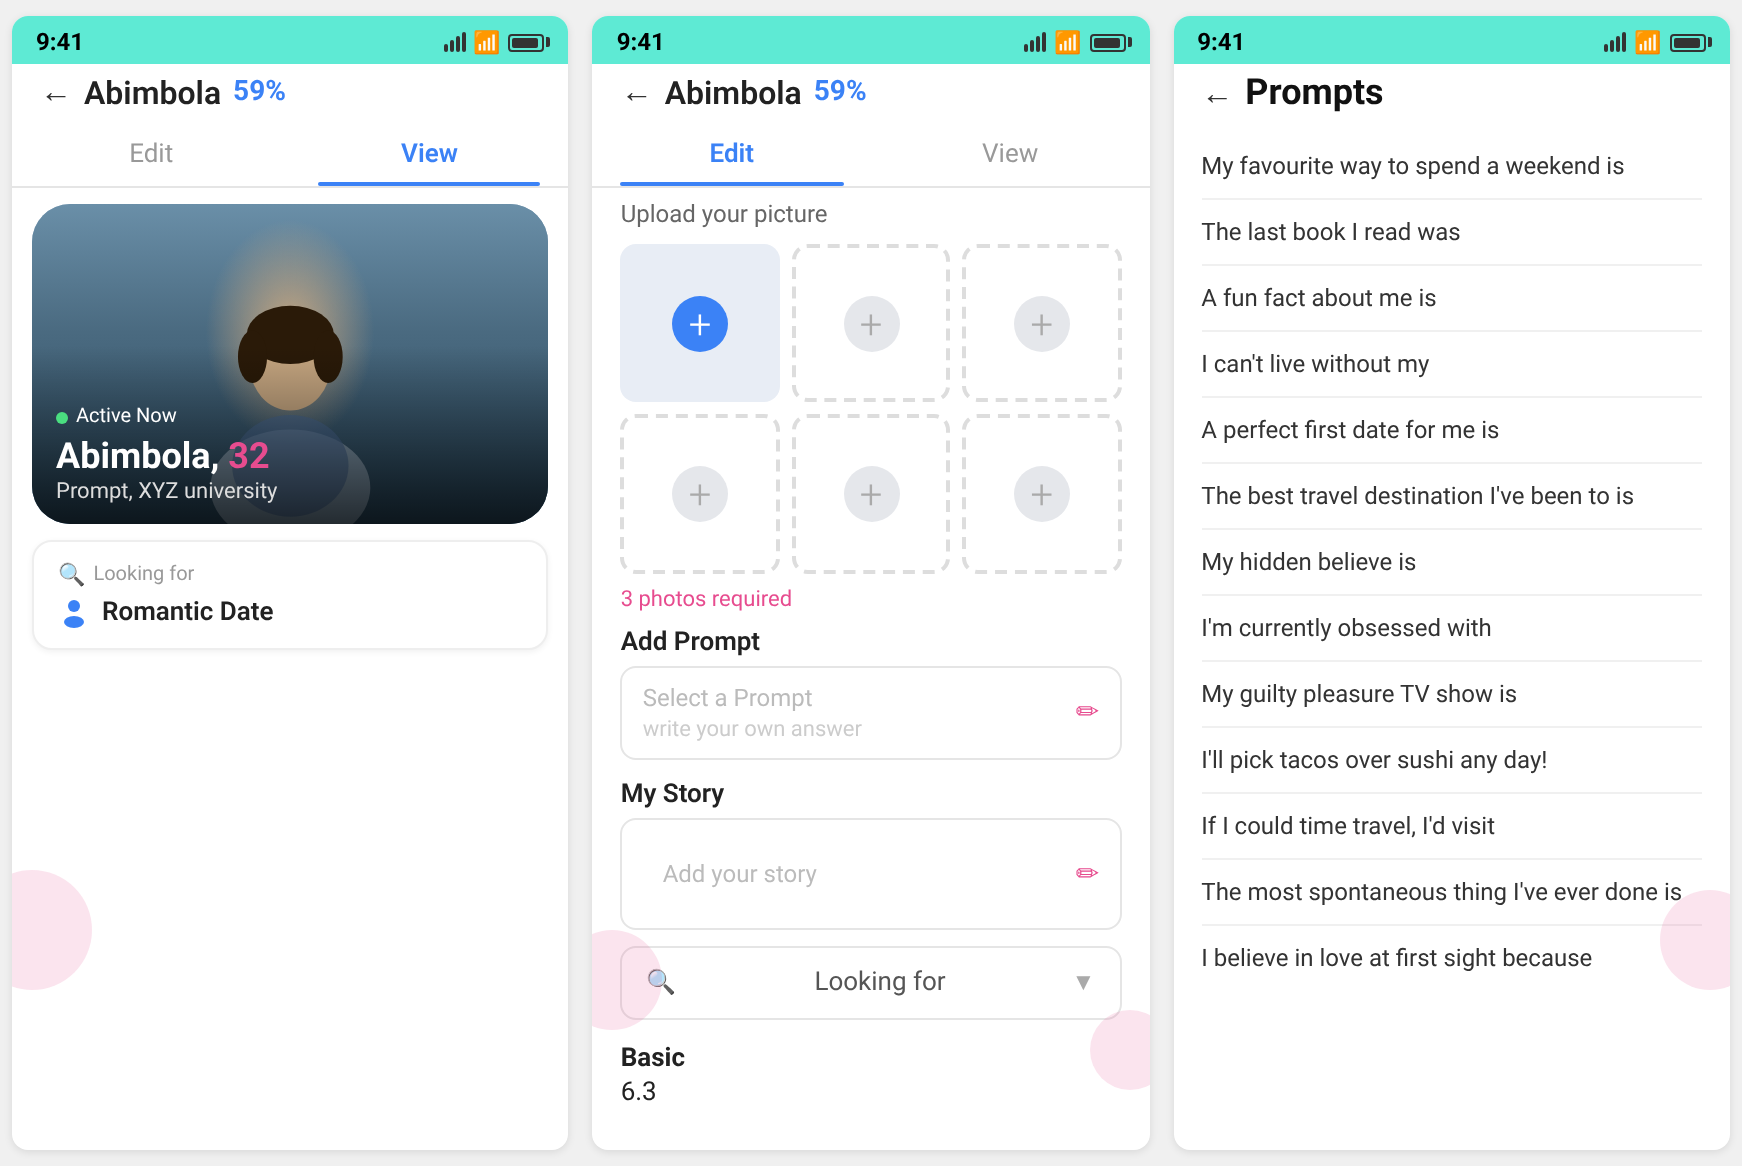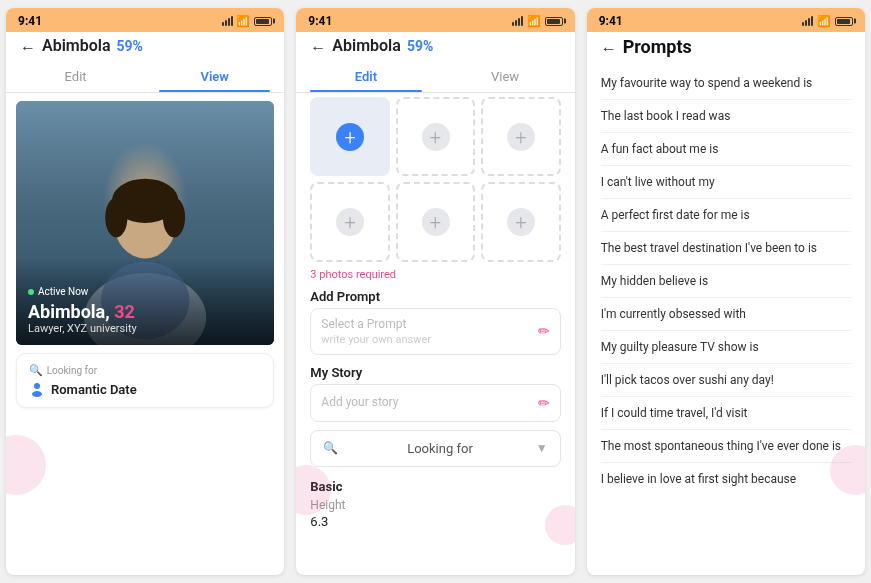--- a/index.html
+++ b/index.html
@@ -32,21 +32,21 @@
       box-shadow: 0 1px 4px rgba(0,0,0,0.1);
     }
     
     .status-bar {
       display: flex;
       justify-content: space-between;
       align-items: center;
       padding: 6px 12px 4px;
       font-size: 11px;
       font-weight: 600;
-      background: #fdba74;
+      background: #5eead4;
     }
     .status-bar .time { font-weight: 700; font-size: 12px; }
     .status-icons { display: flex; align-items: center; gap: 4px; }
     
     .header {
       display: flex;
       align-items: center;
       padding: 4px 14px 6px;
       gap: 6px;
       background: #fff;
@@ -91,23 +91,23 @@
       left: 10%;
       width: 80%;
       height: 2px;
       background: #3b82f6;
       border-radius: 2px;
     }
     
     .profile-photo {
       width: calc(100% - 20px);
       margin: 8px 10px;
-      height: 244px;
+      height: 160px;
       background: linear-gradient(160deg, #b0c4d8 0%, #7a9ab5 40%, #4a7090 70%, #1a3a50 100%);
-      border-radius: 6px;
+      border-radius: 19px;
       overflow: hidden;
       position: relative;
       padding-left: 48px;
     }
     .photo-person {
       position: absolute;
       bottom: 0;
       left: 0;
       right: 0;
       top: 0;
@@ -242,21 +242,21 @@
     .my-story-label {
       font-size: 13px;
       font-weight: 600;
       color: #222;
       padding: 4px 14px;
     }
     .story-input-box {
       margin: 0 14px 8px;
       border: 1px solid #e5e5e5;
       border-radius: 8px;
-      padding: 10px;
+      padding: 20px;
       font-size: 12px;
       color: #bbb;
       position: relative;
       min-height: 38px;
     }
     .looking-for-dropdown {
       margin: 0 14px 8px;
       border: 1px solid #e5e5e5;
       border-radius: 8px;
       padding: 10px 12px;
@@ -397,21 +397,21 @@
       </svg>
       <div class="photo-overlay">
         <div class="active-badge">
           <div class="active-dot"></div>
           <span>Active Now</span>
         </div>
         <div class="photo-name">
           <span>Abimbola,</span>
           <span class="photo-age">32</span>
         </div>
-        <div class="photo-sub">Lawyer, XYZ university</div>
+        <div class="photo-sub">Prompt, XYZ university</div>
       </div>
     </div>
     <div class="looking-for-card">
       <div class="looking-for-label">
         <span style="font-size:11px;">🔍</span>
         <span>Looking for</span>
       </div>
       <div class="looking-for-value">
         <svg width="16" height="16" viewBox="0 0 16 16">
           <circle cx="8" cy="5" r="3" fill="#3b82f6"></circle>
@@ -443,20 +443,21 @@
     <div class="header">
       <span class="back-arrow">←</span>
       <span class="title">Abimbola</span>
       <span class="percent">59%</span>
     </div>
     <div class="tabs">
       <div class="tab active">Edit</div>
       <div class="tab">View</div>
     </div>
     <div style="overflow-y:auto;flex:1;">
+      <div class="section-label">Upload your picture</div>
       <div class="photo-grid">
         <div class="photo-cell has-photo">
           <div class="plus-btn blue">+</div>
         </div>
         <div class="photo-cell">
           <div class="plus-btn gray">+</div>
         </div>
         <div class="photo-cell">
           <div class="plus-btn gray">+</div>
         </div>
@@ -481,21 +482,20 @@
       <div class="story-input-box">
         <span>Add your story</span>
         <span class="edit-icon">✏</span>
       </div>
       <div class="looking-for-dropdown">
         <span class="search-icon-sm">🔍</span>
         <span>Looking for</span>
         <span class="chevron">▼</span>
       </div>
       <div class="basic-label">Basic</div>
-      <div class="basic-field">Height</div>
       <div class="basic-value">6.3</div>
     </div>
 
     <div class="blob" style="width:50px;height:50px;background:#e74c8f;bottom:60px;left:-15px;"></div>
     <div class="blob" style="width:40px;height:40px;background:#e74c8f;bottom:30px;right:-10px;"></div>
   </div>
 
   <div class="screen">
     <div class="status-bar">
       <span class="time">9:41</span>

